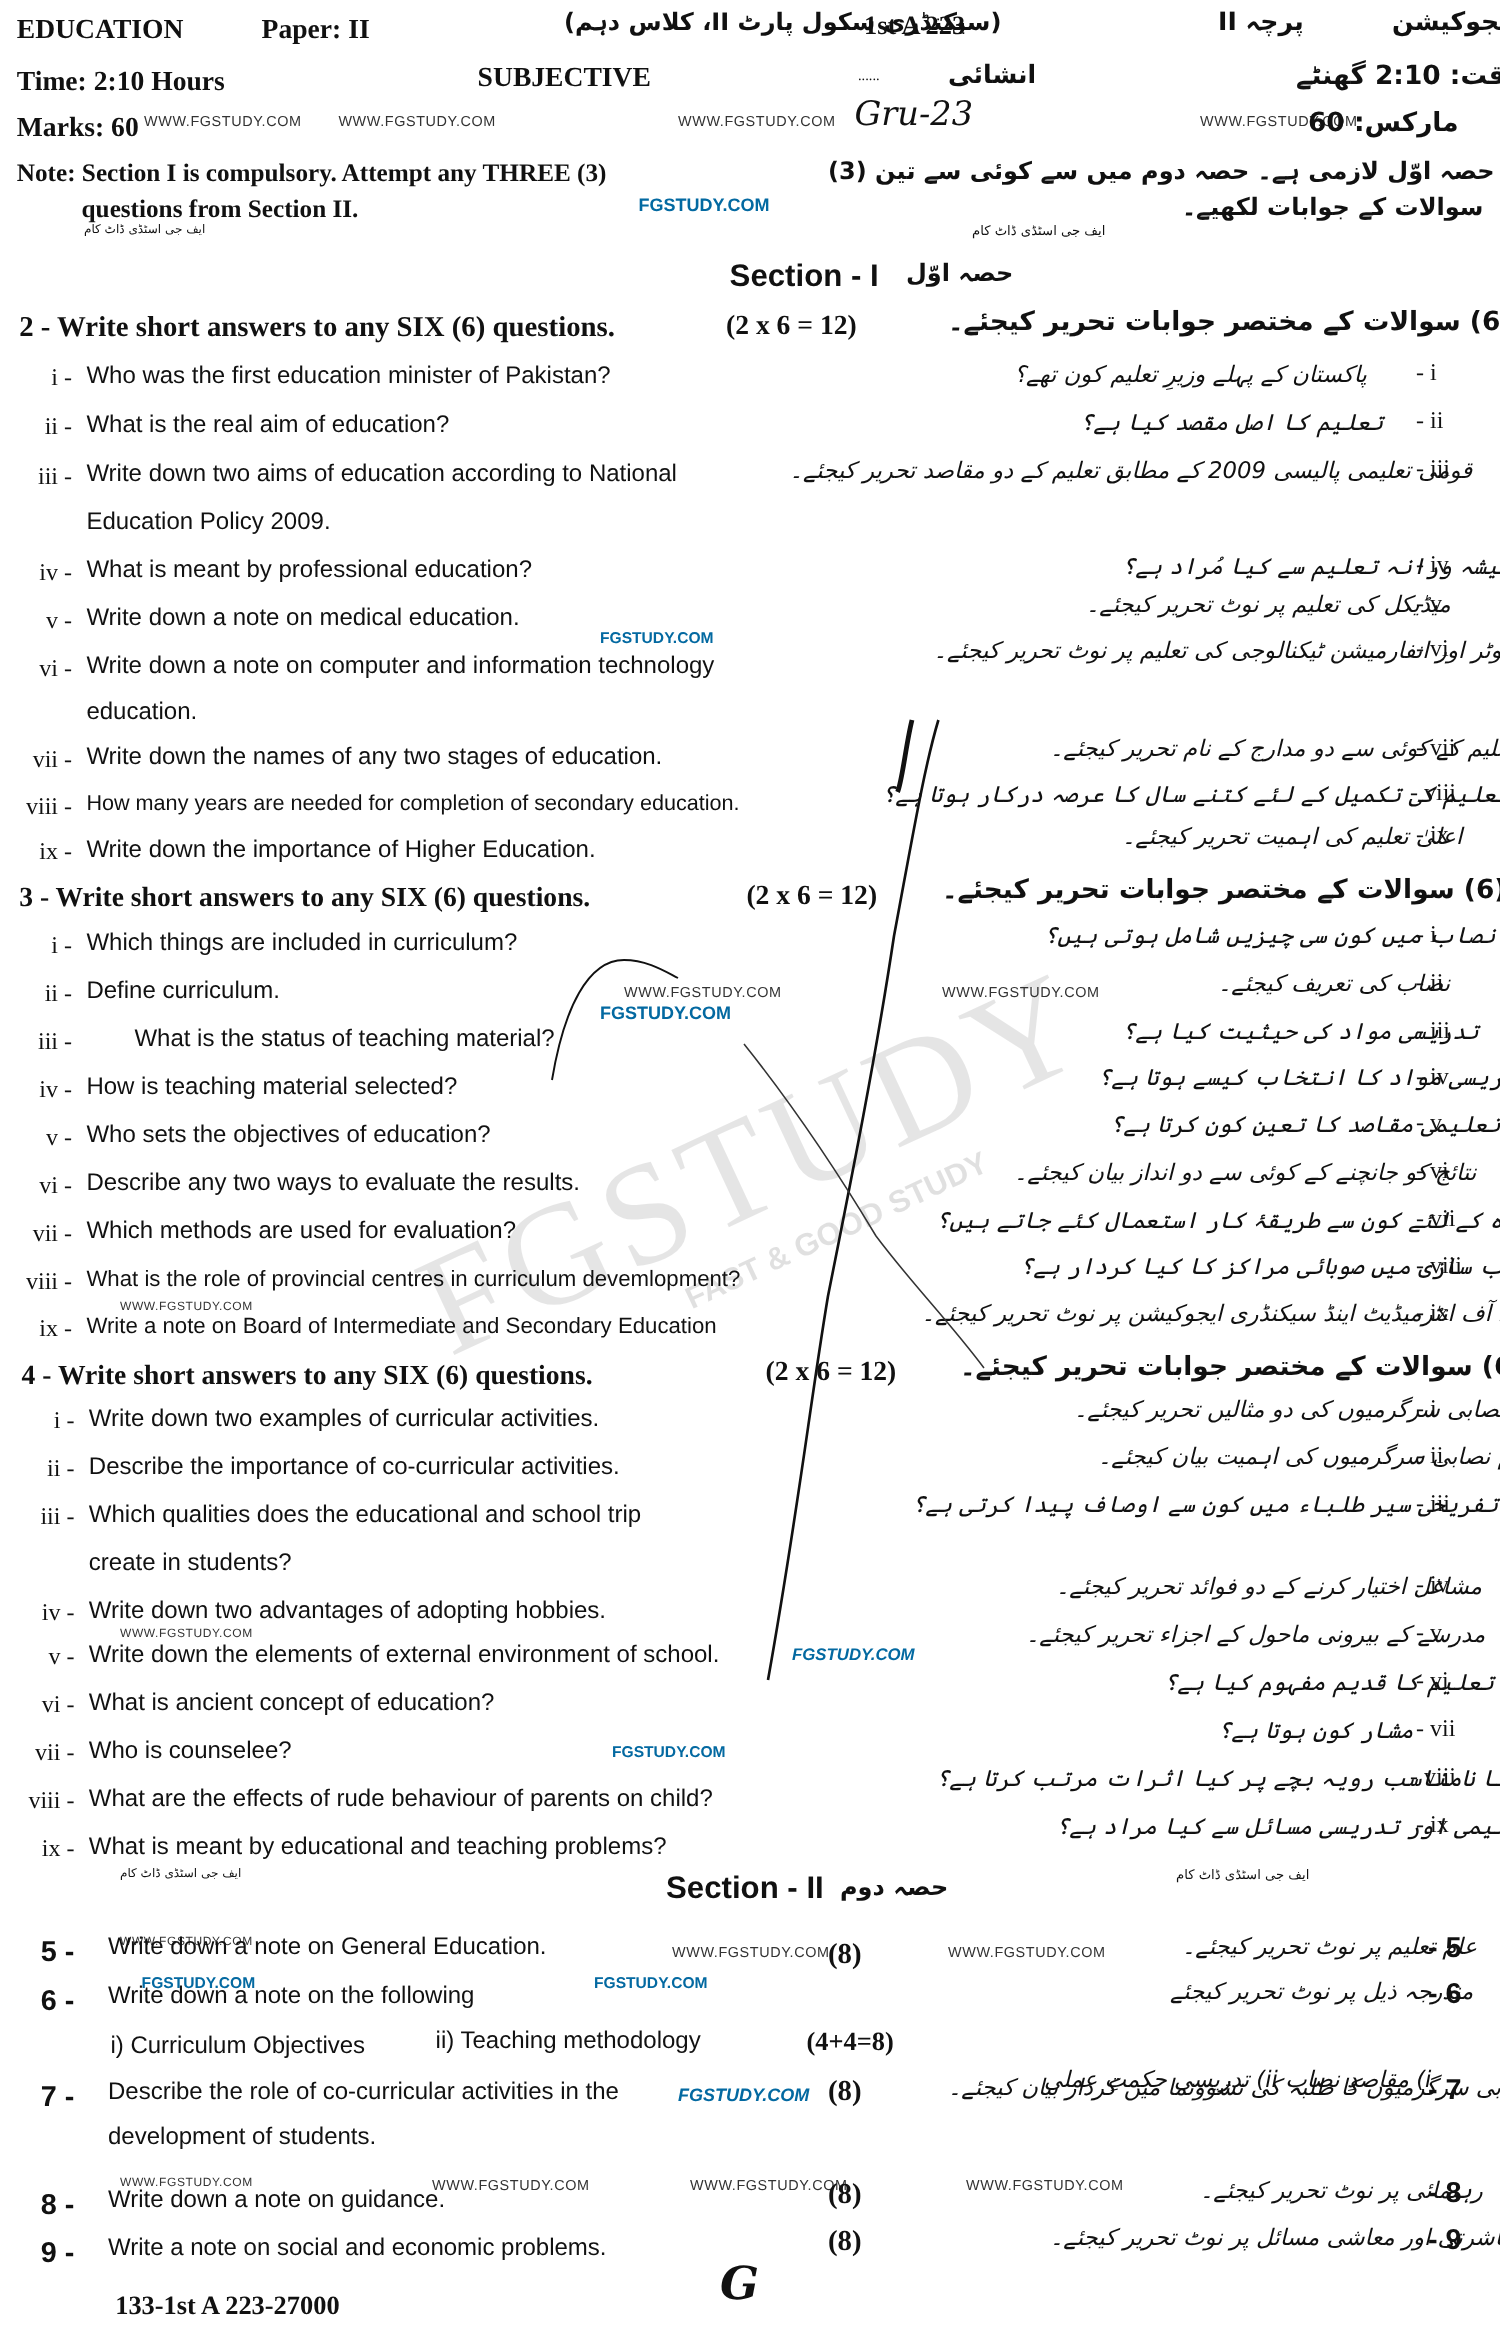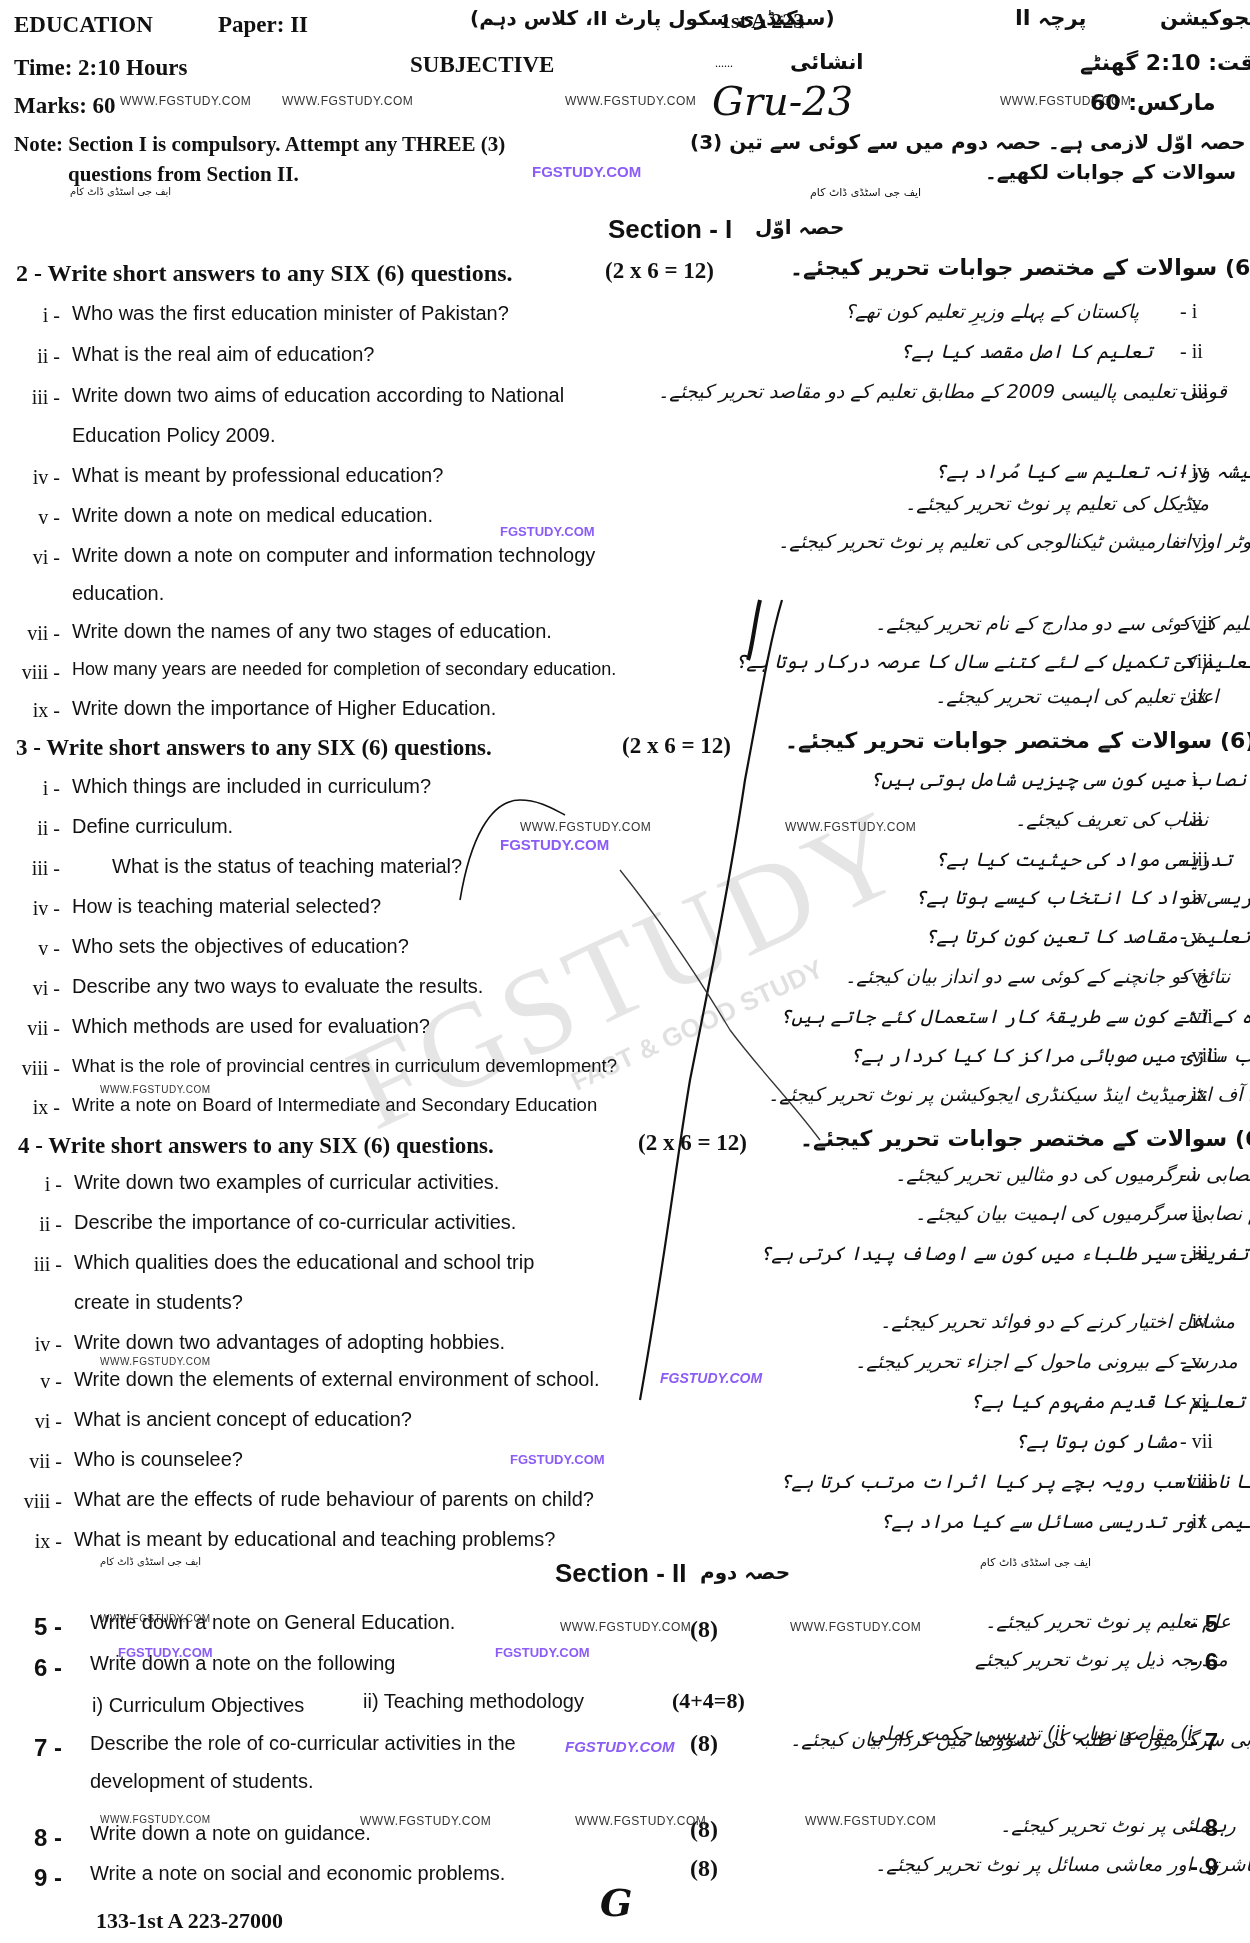--- a/index.html
+++ b/index.html
@@ -4,21 +4,21 @@
 <style>
   html, body { margin: 0; padding: 0; background: #ffffff; }
   body { width: 1250px; height: 1943px; position: relative; overflow: hidden; color: #111; }
   .serif { font-family: "Liberation Serif", "DejaVu Serif", serif; }
   .abs { position: absolute; white-space: nowrap; }
   .hdr { font-family: "Liberation Serif", serif; font-weight: bold; font-size: 24px; }
   .urdu { font-family: "DejaVu Sans", sans-serif; direction: rtl; unicode-bidi: embed; }
   .urdu-q { font-size: 19px; font-style: italic; }
   .urdu-hdr { font-size: 22px; font-weight: bold; }
   .wm { font-family: "Liberation Sans", sans-serif; font-size: 12px; color: #333; letter-spacing: 0.5px; }
-  .wm-b { font-family: "Liberation Sans", sans-serif; font-size: 15px; color: #8b5cf6; font-weight: bold; }
+  .wm-b { font-family: "Liberation Sans", sans-serif; font-size: 15px; color: #0369a1; font-weight: bold; }
   .num { font-family: "Liberation Serif", serif; font-size: 20px; text-align: right; width: 60px; }
   .q { font-family: "Liberation Sans", sans-serif; font-size: 20px; }
   .qhead { font-family: "Liberation Serif", serif; font-weight: bold; font-size: 24px; }
   .marks { font-family: "Liberation Serif", serif; font-weight: bold; font-size: 23px; }
   .rnum { font-family: "Liberation Serif", serif; font-size: 20px; }
   .bignum { font-family: "Liberation Sans", sans-serif; font-weight: bold; font-size: 24px; }
   .section { font-family: Liberation Sans, sans-serif; font-weight: bold; font-size: 26px; }
   .big-wm { font-family: "Liberation Serif", serif; font-size: 120px; color: rgba(0,0,0,0.10); transform: rotate(-25deg); letter-spacing: 6px; }
   svg.pen { position: absolute; left: 0; top: 0; pointer-events: none; }
 </style>
@@ -29,30 +29,30 @@
 <div class="abs" style="left:560px; top:1010px; font-family:'Liberation Sans',sans-serif; font-size:26px; color:rgba(0,0,0,0.12); transform:rotate(-25deg); font-weight:bold;">FAST &amp; GOOD STUDY</div>
 
 <div class="abs hdr" style="left:14px; top:12px; font-size:23px;">EDUCATION</div>
 <div class="abs hdr" style="left:218px; top:12px; font-size:23px;">Paper: II</div>
 <div class="abs urdu" style="left:470px; top:6px; font-size:20px; font-weight:bold;">(سیکنڈری سکول پارٹ II، کلاس دہم)</div>
 <div class="abs hdr" style="left:720px; top:8px; font-size:22px;">1st A 223</div>
 <div class="abs urdu" style="left:1015px; top:6px; font-size:21px; font-weight:bold;">پرچہ II</div>
 <div class="abs urdu" style="left:1160px; top:6px; font-size:21px; font-weight:bold;">ایجوکیشن</div>
 
 <div class="abs hdr" style="left:14px; top:55px; font-size:23px;">Time: 2:10 Hours</div>
-<div class="abs hdr" style="left:410px; top:52px; font-size:23px;text-align:center;">SUBJECTIVE</div>
+<div class="abs hdr" style="left:398px; top:52px; font-size:23px;text-align:center;">SUBJECTIVE</div>
 <div class="abs serif" style="left:715px; top:56px; font-size:12px;">......</div>
 <div class="abs urdu" style="left:790px; top:50px; font-size:21px; font-weight:bold;">انشائی</div>
 <div class="abs urdu" style="left:1080px; top:50px; font-size:22px; font-weight:bold;">وقت: 2:10 گھنٹے</div>
 
 <div class="abs hdr" style="left:14px; top:93px; font-size:23px;">Marks: 60</div>
 <div class="abs wm" style="left:120px; top:94px;">WWW.FGSTUDY.COM</div>
 <div class="abs wm" style="left:282px; top:94px;">WWW.FGSTUDY.COM</div>
 <div class="abs wm" style="left:565px; top:94px;">WWW.FGSTUDY.COM</div>
-<div class="abs" style="left:712px; top:78px; font-family:'DejaVu Serif',serif; font-style:italic; font-size:40px; color:#111;">Gru-23</div>
+<div class="abs" style="left:712px; top:78px; font-family:'DejaVu Serif',serif; font-style:italic; font-size:28px; color:#111;">Gru-23</div>
 <div class="abs wm" style="left:1000px; top:94px;">WWW.FGSTUDY.COM</div>
 <div class="abs urdu" style="left:1090px; top:90px; font-size:22px; font-weight:bold;">مارکس: 60</div>
 
 <div class="abs hdr" style="left:14px; top:132px; font-size:21px;">Note:  Section I is compulsory.  Attempt any THREE (3)</div>
 <div class="abs hdr" style="left:68px; top:162px; font-size:21px;">questions from Section II.</div>
 <div class="abs urdu" style="left:690px; top:130px; font-size:20px; font-weight:bold;">نوٹ: حصہ اوّل لازمی ہے۔ حصہ دوم میں سے کوئی سے تین (3)</div>
 <div class="abs urdu" style="left:985px; top:160px; font-size:20px; font-weight:bold;">سوالات کے جوابات لکھیے۔</div>
 <div class="abs wm-b" style="left:532px; top:163px;">FGSTUDY.COM</div>
 <div class="abs urdu" style="left:810px; top:186px; font-size:11px;">ایف جی اسٹڈی ڈاٹ کام</div>
 <div class="abs urdu" style="left:70px; top:186px; font-size:10px;">ایف جی اسٹڈی ڈاٹ کام</div>

